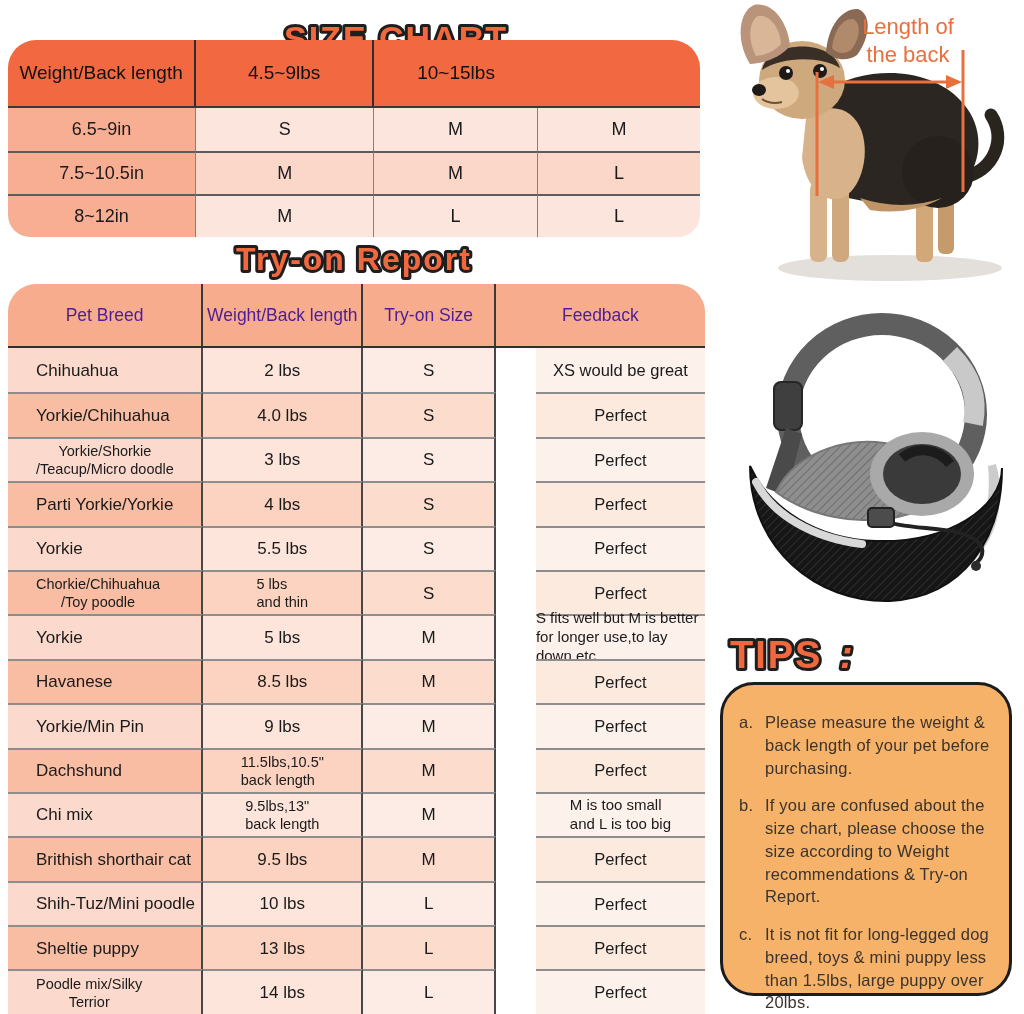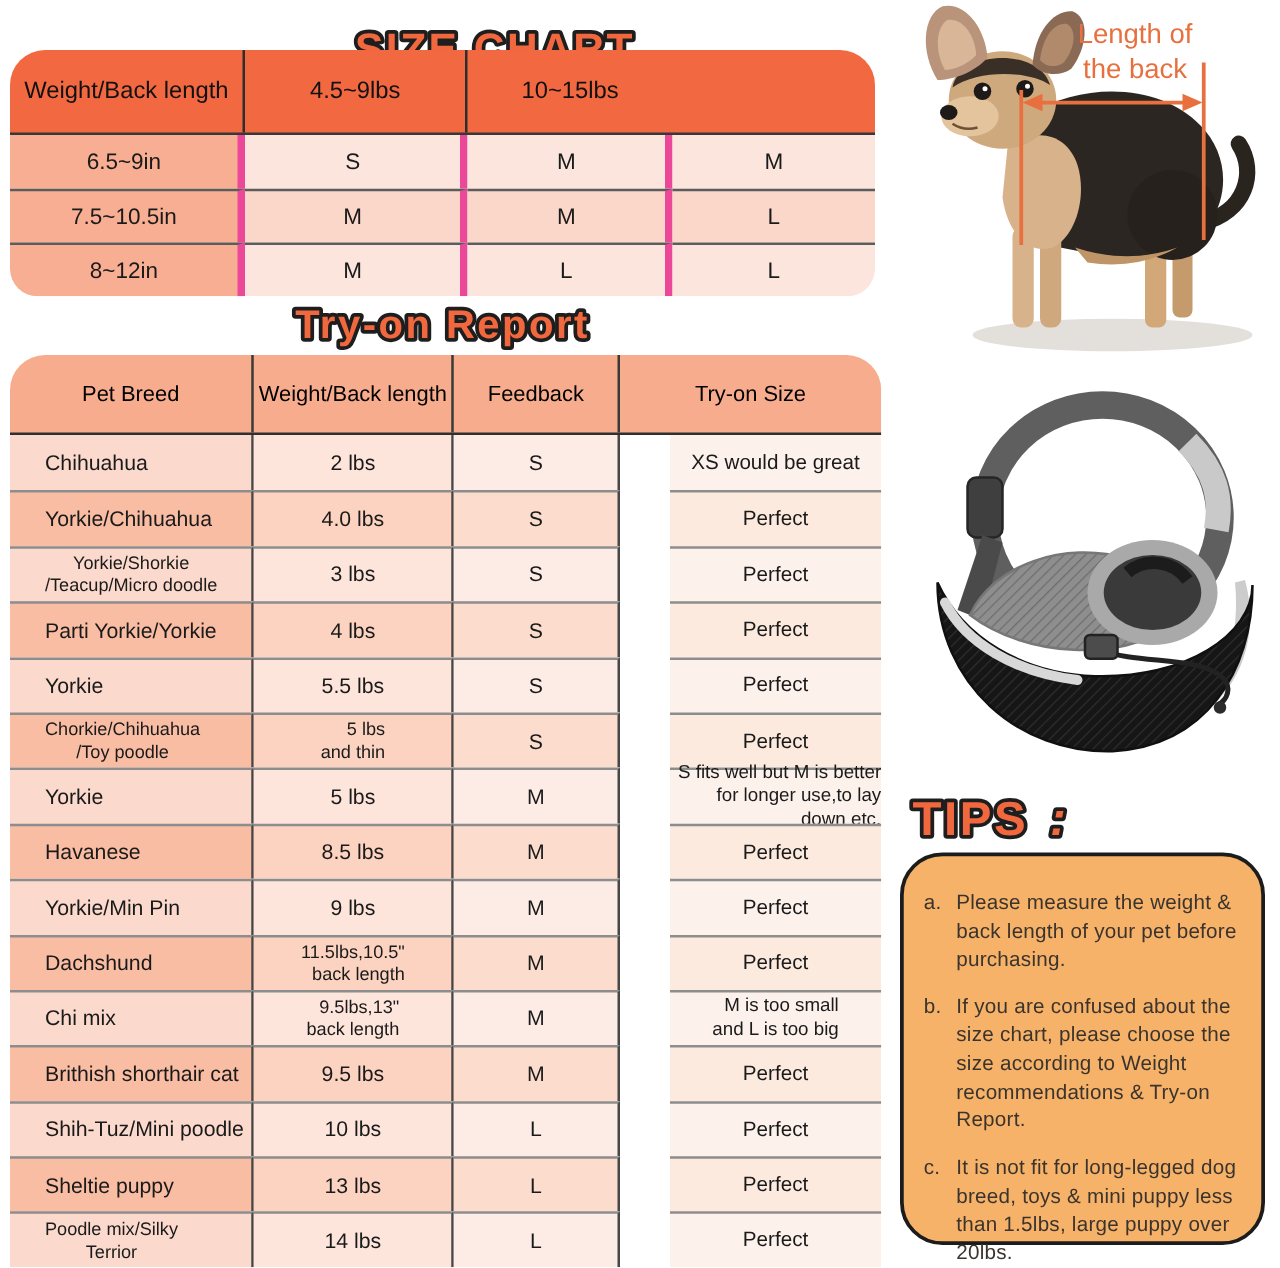--- a/index.html
+++ b/index.html
@@ -18,38 +18,38 @@
   .size-table { position:absolute; left:8px; top:40px; width:692px;
                 border-radius:28px 28px 22px 22px; overflow:hidden; }
   .sc-head { display:grid; grid-template-columns:27.2% 25.7% 23.7% 23.4%;
              background:#f26840; height:68px; border-bottom:2px solid #383838; }
   .sc-head > div { display:flex; align-items:center; justify-content:center;
                    font-size:19px; color:#111; border-right:2px solid #2e2e2e; }
   .sc-head > div:last-child { border-right:none; }
   .sc-body { display:grid; grid-template-columns:27.2% 25.7% 23.7% 23.4%; grid-auto-rows:43px; }
   .sc-row { display:contents; }
   .sc-row > div { display:flex; align-items:center; justify-content:center;
-                  font-size:18px; border-right:6px solid #ec4899; border-top:2px solid #5c5c5c; }
+                  font-size:18px; border-right:1px solid #ec4899; border-top:2px solid #5c5c5c; }
   .sc-row > div:last-child { border-right:none; }
   .sc-row:first-child > div { border-top:none; }
   .sc-row > div:first-child { background:#f8ae92; }
   .sc-row:nth-child(odd) > div:not(:first-child) { background:#fce5dc; }
   .sc-row:nth-child(even) > div:not(:first-child) { background:#fbd7c9; }
 
   
   .tryon-table { position:absolute; left:8px; top:284px; width:697px;
                  border-radius:28px 28px 0 0; overflow:hidden; }
   .tr-head { display:grid; grid-template-columns:28% 23% 19% 30%;
              background:#f7ac8e; height:64px; border-bottom:2px solid #303030; }
   .tr-head > div { display:flex; align-items:center; justify-content:center;
-                   font-size:17.5px; color:#000000; border-right:2px solid #3a3a3a; }
+                   font-size:17.5px; color:#4c1d95; border-right:2px solid #3a3a3a; }
   .tr-head > div:last-child { border-right:none; }
   .tr-body { display:grid; grid-template-columns:28% 23% 19% 30%; grid-auto-rows:44.4px; }
   .tr-row { display:contents; }
-  .tr-row > div { display:flex; align-items:center; justify-content:center; text-align:right;
+  .tr-row > div { display:flex; align-items:center; justify-content:center; text-align:left;
                   font-size:17px; white-space:pre-line; line-height:1.25;
                   border-right:2px solid #474747; border-top:2px solid #8d8d8d; }
   .tr-row > div:last-child { border-right:none;margin-left:40px; }
   .tr-row:first-child > div { border-top:none; }
   .tr-row > div:first-child { justify-content:flex-start; text-align:center; padding-left:28px; }
   .tr-row:nth-child(odd) > div:nth-child(1) { background:#fbdacd; }
   .tr-row:nth-child(odd) > div:nth-child(2) { background:#fde5db; }
   .tr-row:nth-child(odd) > div:nth-child(3) { background:#fdece5; }
   .tr-row:nth-child(odd) > div:nth-child(4) { background:#fdf1ec; }
   .tr-row:nth-child(even) > div:nth-child(1) { background:#f9bda4; }
@@ -119,22 +119,22 @@
   <div class="bubble-title-wrap" style="top:240px;">
     <svg class="bubble-svg" width="480" height="40" viewBox="0 0 480 40">
       <text class="bubble-text" x="240" y="30" font-size="32" text-anchor="middle">Try-on Report</text>
     </svg>
   </div>
 
   <div class="tryon-table">
     <div class="tr-head">
       <div>Pet Breed</div>
       <div>Weight/Back length</div>
+      <div>Try-on Size</div>
       <div>Feedback</div>
-      <div>Try-on Size</div>
     </div>
     <div class="tr-body">
   <div class="tr-row">
     <div>Chihuahua</div>
     <div>2 lbs</div>
     <div>S</div>
     <div>XS would be great</div>
   </div>
 
   <div class="tr-row">

